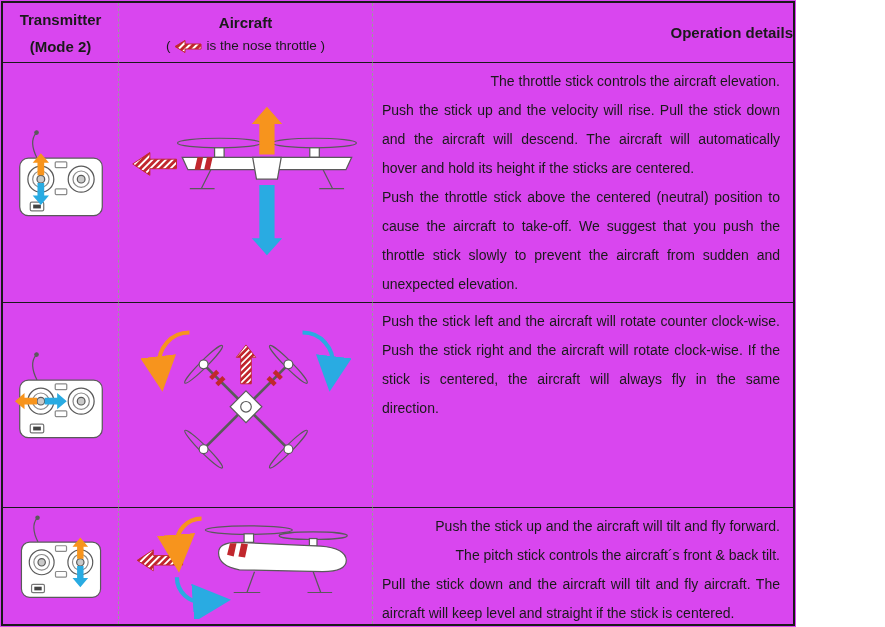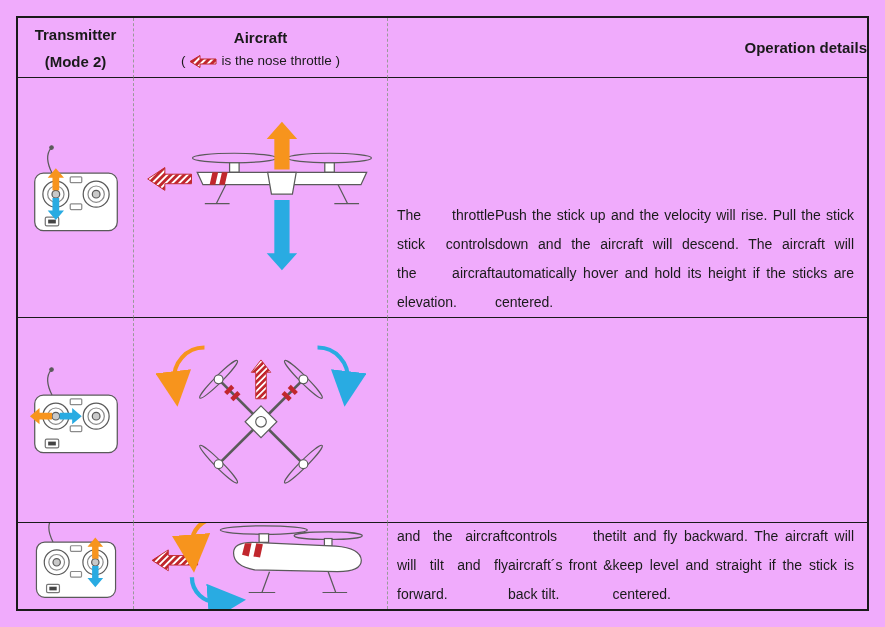--- a/index.html
+++ b/index.html
@@ -1,39 +1,39 @@
 <!DOCTYPE html>
 <html><head>
 <meta charset="utf-8">
 <style>
   html,body { margin:0; padding:0; background:#fff; }
   .page {
-    width:885px; height:627px; box-sizing:border-box;
+    width:796px; height:627px; box-sizing:border-box;
     font-family:"Liberation Sans", sans-serif; color:#1a1a1a;
-    padding:16px; background:#f0abfc;
+    padding:1px; background:#d946ef;
   }
   .manual {
     width:100%; height:100%; box-sizing:border-box;
     border:2px solid #1a1a1a;
     display:grid;
     grid-template-columns:116px 254px 1fr;
     grid-template-rows:60px 240px 205px 1fr;
   }
   .cell {
     box-sizing:border-box; overflow:hidden;
     border-right:1px dashed #9a9a9a;
     border-bottom:1.5px solid #1a1a1a;
     display:flex; align-items:center; justify-content:center;
   }
   .cell.c3 { border-right:none;align-items:flex-end; }
   .cell.r4 { border-bottom:none; }
   .hcell { flex-direction:column; font-weight:bold; font-size:15px; line-height:27px; }
   .hnote { font-weight:normal; font-size:13.5px; display:flex; align-items:center; gap:3px; line-height:20px; }
   .details {
-    flex-direction:row; align-items:stretch; justify-content:flex-start;
+    flex-direction:column; align-items:stretch; justify-content:flex-start;
     padding:4px 13px 0 9px;
     font-size:14px; line-height:29px;
     text-align:justify;
   }
   .details p { margin:0; }
   .noseicon { display:inline-block; vertical-align:middle; }
 </style>
 </head>
 <body>
 
@@ -110,20 +110,21 @@
         <polygon points="84,57 90,57 87,70 81,70" fill="#c1272d"></polygon>
         <polygon points="147,4 163,22 155,22 155,54 139,54 139,22 131,22" fill="#F7941D"></polygon>
         <polygon points="147,160 163,142 155,142 155,86 139,86 139,142 131,142" fill="#29ABE2"></polygon>
         <polygon points="6,64 24,52 24,59 52,59 52,69 24,69 24,76" fill="url(#rs1)" stroke="#c1272d"></polygon>
       </svg>
     </div>
 
     <div class="cell details c3 r2">
       <p>The throttle stick controls the aircraft elevation.</p>
       <p>Push the stick up and the velocity will rise. Pull the stick down and the aircraft will descend. The aircraft will automatically hover and hold its height if the sticks are centered.</p>
+      <p>Push the throttle stick above the centered (neutral) position to cause the aircraft to take-off. We suggest that you push the throttle stick slowly to prevent the aircraft from sudden and unexpected elevation.</p>
     </div>
 
     <div class="cell c1 r3">
       <svg viewBox="0 0 100 112" width="96" height="108">
         <g stroke="#5a5a5a" fill="none" stroke-width="1.3">
           <path d="M25,30 C20,20 19,10 24,4"></path>
           <circle cx="24.5" cy="3.5" r="1.8" fill="#5a5a5a"></circle>
           <rect x="7" y="30" width="86" height="60" rx="9" fill="#fff"></rect>
           <circle cx="29" cy="52" r="13.5"></circle>
           <circle cx="29" cy="52" r="8.5" stroke="#8a8a8a"></circle>
@@ -174,20 +175,21 @@
           <line x1="145" y1="65" x2="153" y2="73"></line>
           <line x1="152" y1="58" x2="160" y2="66"></line>
         </g>
         <polygon points="120,28 131,42 126,42 126,72 114,72 114,42 109,42" fill="url(#rs2)" stroke="#c1272d"></polygon>
         <path d="M56,14 A34,34 0 0 0 22,52" fill="none" stroke="#F7941D" stroke-width="4.5" marker-end="url(#mo2)"></path>
         <path d="M184,14 A34,34 0 0 1 218,52" fill="none" stroke="#29ABE2" stroke-width="4.5" marker-end="url(#mb2)"></path>
       </svg>
     </div>
 
     <div class="cell details c3 r3">
+      <p>Push the stick left and the aircraft will rotate counter clock-wise. Push the stick right and the aircraft will rotate clock-wise. If the stick is centered, the aircraft will always fly in the same direction.</p>
     </div>
 
     <div class="cell c1 r4">
       <svg viewBox="0 0 100 112" width="92" height="104">
         <g stroke="#5a5a5a" fill="none" stroke-width="1.3">
           <path d="M25,30 C20,20 19,10 24,4"></path>
           <circle cx="24.5" cy="3.5" r="1.8" fill="#5a5a5a"></circle>
           <rect x="7" y="30" width="86" height="60" rx="9" fill="#fff"></rect>
           <circle cx="29" cy="52" r="13.5"></circle>
           <circle cx="29" cy="52" r="8.5" stroke="#8a8a8a"></circle>
@@ -232,17 +234,17 @@
         <polygon points="120,32 127,33 124,47 117,46" fill="#c1272d"></polygon>
         <polygon points="10,50 27,39 27,45 58,45 58,55 27,55 27,61" fill="url(#rs3)" stroke="#c1272d"></polygon>
         <path d="M78,6 A26,26 0 0 0 52,34" fill="none" stroke="#F7941D" stroke-width="4.5" marker-end="url(#mo3)"></path>
         <path d="M52,68 A26,26 0 0 0 80,94" fill="none" stroke="#29ABE2" stroke-width="4.5" marker-end="url(#mb3)"></path>
       </svg>
     </div>
 
     <div class="cell details c3 r4">
       <p>Push the stick up and the aircraft will tilt and fly forward.</p>
       <p>The pitch stick controls the aircraft´s front &amp; back tilt.</p>
-      <p>Pull the stick down and the results will tilt and fly backward. The aircraft will keep level and straight if the stick is centered.</p>
+      <p>Pull the stick down and the aircraft will tilt and fly aircraft. The aircraft will keep level and straight if the stick is centered.</p>
     </div>
 
   </div>
 </div>
 
 </body></html>

